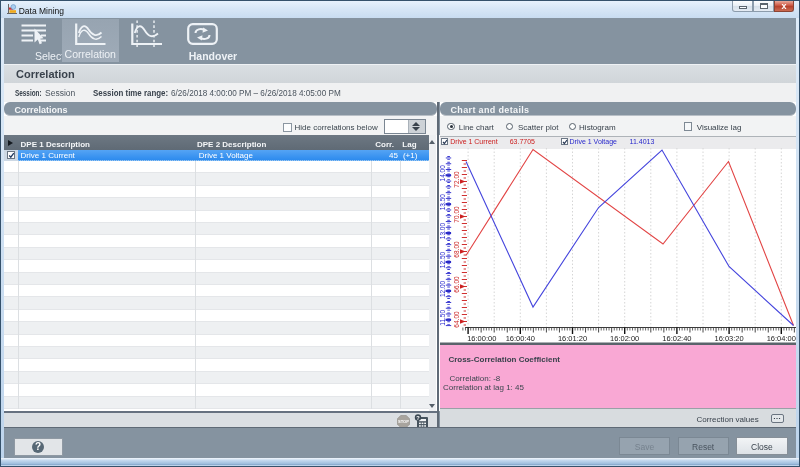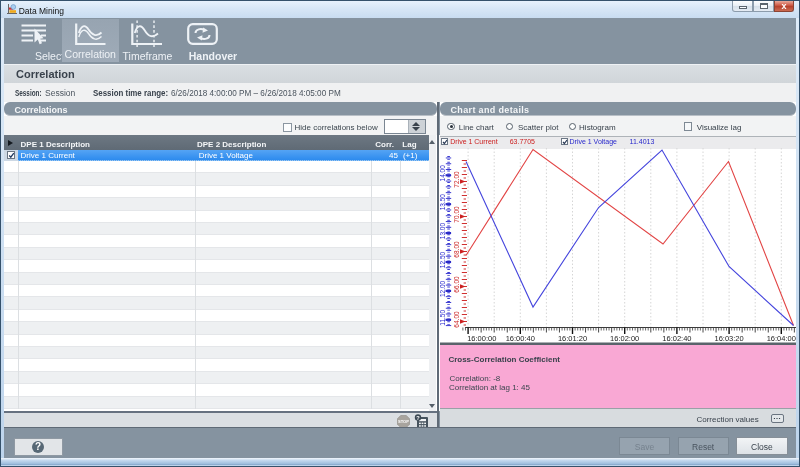--- a/index.html
+++ b/index.html
@@ -92,23 +92,20 @@
 <div class="wbtn" id="btn-close">
     <div class="g">x</div>
   </div>
 <div id="content">
 <div id="toolbar">
 <div class="tbtn" style="left:0px;width:61px;padding-left:22px;">
         <div class="lbl">Selection</div>
       </div>
 <div class="tbtn sel" style="left:57.5px;width:57.5px;">
         <div class="lbl">Correlation</div>
-      </div>
-<div class="tbtn" style="left:115px;width:57px;">
-        <div class="lbl">Timeframe</div>
       </div>
 <div class="tbtn" style="left:183px;width:52px;font-weight:bold;">
         <div class="lbl">Handover</div>
       </div>
 <svg class="abs" style="left:17px;top:6px" width="26" height="22" viewBox="0 0 26 22">
 <g stroke="#eef2f6" stroke-width="2">
 <line x1="0.5" y1="1.5" x2="25" y2="1.5"></line>
           <line x1="0.5" y1="6.5" x2="25" y2="6.5"></line>
 <line x1="0.5" y1="11.5" x2="12" y2="11.5"></line>
           <line x1="0.5" y1="16.5" x2="12" y2="16.5"></line>
@@ -488,21 +485,21 @@
           <path d="M20 136.3 L25.5 138.5 L20 140.7 Z" fill="#cc2222"></path>
           <text transform="rotate(-90 16 136.5)" x="16" y="139.0" font-size="6.5" fill="#cc2222" text-anchor="middle" font-family="Liberation Sans">66.00</text>
           <path d="M20 171.3 L25.5 173.5 L20 175.7 Z" fill="#cc2222"></path>
           <text transform="rotate(-90 16 171.5)" x="16" y="174.0" font-size="6.5" fill="#cc2222" text-anchor="middle" font-family="Liberation Sans">64.00</text>
           <polyline points="26,107.5 93,1.5 223,96 288.5,13.5 353.5,177.5" fill="none" stroke="#e24444" stroke-width="1.1"></polyline>
           <polyline points="26,13.5 93,159 158.6,59.5 222,2 289,118.5 353.5,177.5" fill="none" stroke="#4444dd" stroke-width="1.1"></polyline>
         </svg>
 <div id="info">
 <div class="abs" style="left:8.4px;top:10px;font-weight:bold;color:#39424c;font-size:8px">Cross-Correlation Coefficient</div>
 <div class="abs" style="left:9.6px;top:29.5px">Correlation: -8</div>
-<div class="abs" style="left:9px;top:38.5px">Correlation at lag 1: 45</div>
+<div class="abs" style="left:3px;top:38.5px">Correlation at lag 1: 45</div>
 </div>
 <div id="rstrip">
           <div id="corrv">Correction values</div>
           <div id="dots">…</div>
         </div>
 </div>
 </div>
 <div id="botbar">
 <div id="helpbtn">
         <div class="c">?</div>

